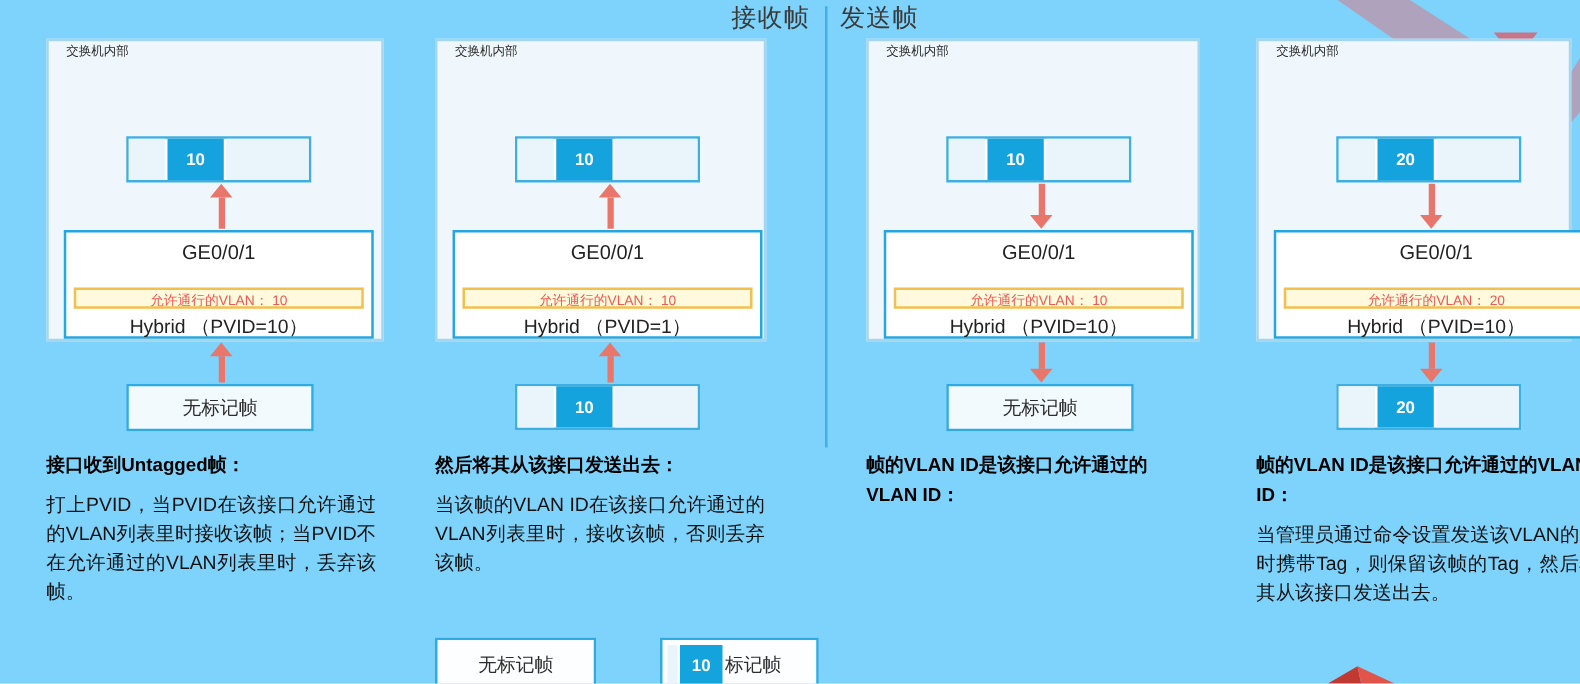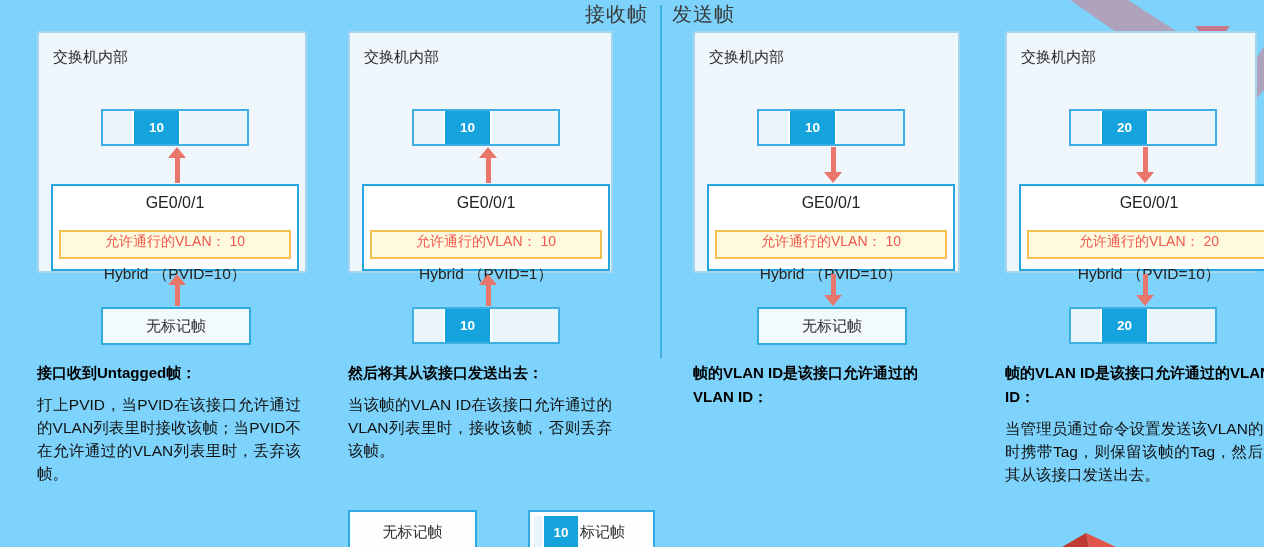--- a/index.html
+++ b/index.html
@@ -26,21 +26,21 @@
 
   
   .switchbox {
     position:absolute; left:37px; top:31px; height:242px;
     background:#eff7fc; border:2px solid #a6d5ee;
   }
   #p1 .switchbox { width:270px; }
   #p2 .switchbox { width:265px; }
   #p3 .switchbox { width:267px; }
   #p4 .switchbox { width:252px; }
-  .switch-label { position:absolute; left:14px; top:15px; font-size:15px; color:#2d2d2d; white-space:nowrap; }
+  .switch-label { position:absolute; left:14px; top:1px; font-size:10px; color:#2d2d2d; white-space:nowrap; }
 
   
   .frame {
     position:absolute; display:flex; gap:2px;
     background:#ffffff; border:2px solid #3fafe2; height:37px;
   }
   .frame .cell { height:33px; }
   .cell.light { background:#eaf4fb; }
   .cell.blue {
     background:#14a3dc; color:#ffffff; font-weight:bold; font-size:13.5px;
@@ -53,23 +53,23 @@
   .frame.endpoint-frame { left:101px; top:307px; }
 
   
   .port {
     position:absolute; left:51px; top:184px; width:248px; height:87px;
     background:#ffffff; border:2px solid #24a7e0;
   }
   #p4 .port { width:260px; } 
   .port-name { height:44px; line-height:34px; text-align:center; font-size:16px; color:#222222; }
   .allowed {
-    margin:0 6px; height:29px; line-height:19px; text-align:center;
+    margin:0 6px; height:17px; line-height:19px; text-align:center;
     background:#fff9dd; border:2px solid #f2c050;
-    font-size:14px; color:#f0594e; white-space:nowrap; overflow:hidden;
+    font-size:11px; color:#f0594e; white-space:nowrap; overflow:hidden;
   }
   .mode { height:27px; line-height:29px; text-align:center; font-size:15.5px; color:#222222; white-space:nowrap; }
 
   
   .label-box {
     position:absolute; left:101px; top:307px; width:150px; height:38px;
     background:#f2fafe; border:2px solid #2fabe1;
     display:flex; align-items:center; justify-content:center;
     font-size:15px; color:#2d2d2d;
   }

